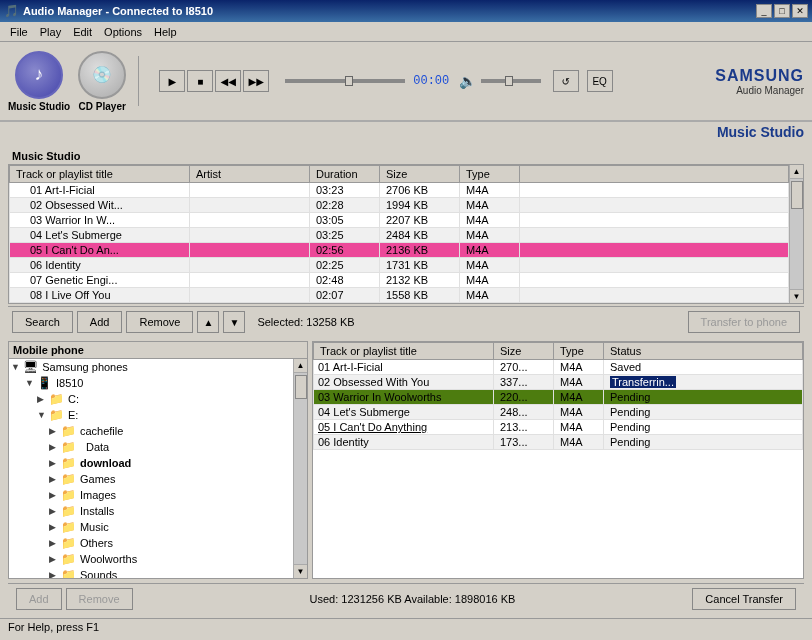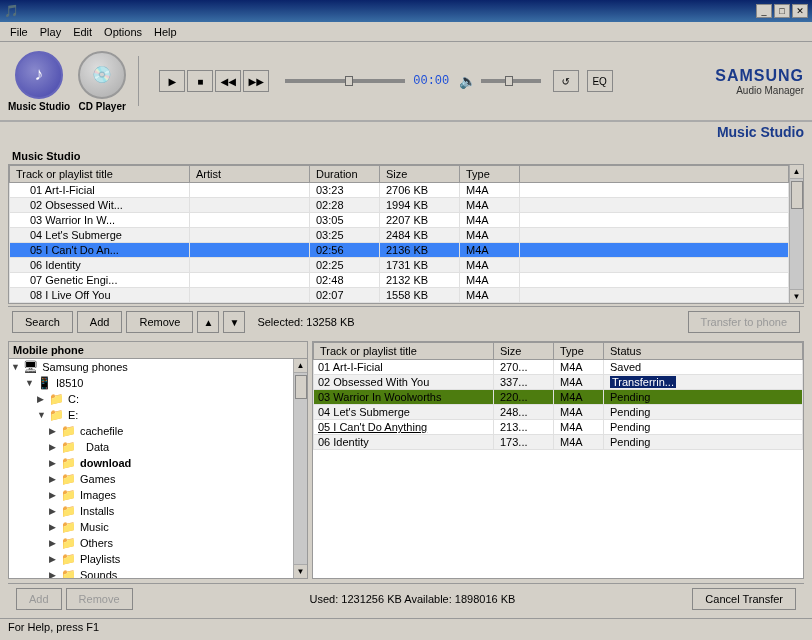--- a/index.html
+++ b/index.html
@@ -80,20 +80,21 @@
     .vs-scroll { position: absolute; right: 0; top: 0; bottom: 0; width: 14px; background: #d4d0c8; border-left: 1px solid #aaa; display: flex; flex-direction: column; }
 
     .phone-section-wrapper { display: flex; flex: 1; gap: 4px; min-height: 0; }
   </style>
 </head>
 <body>
 
 <div class="title-bar">
   <div class="title-bar-text">
     <span style="font-size:12px;">🎵</span>
+    <span>Audio Manager - Connected to I8510</span>
   </div>
   <div class="title-bar-buttons">
     <div class="title-btn">_</div>
     <div class="title-btn">□</div>
     <div class="title-btn">✕</div>
   </div>
 </div>
 
 <div class="menu-bar">
   <span class="menu-item">File</span>
@@ -198,21 +199,21 @@
     <td></td>
   </tr>
               <tr style="background: rgb(240, 240, 240);">
     <td style="padding-left:20px;">04 Let's Submerge</td>
     <td></td>
     <td>03:25</td>
     <td>2484 KB</td>
     <td>M4A</td>
     <td></td>
   </tr>
-              <tr style="background: #3b82f6; padding-left: 24px;">
+              <tr style="background: #ec4899; padding-left: 24px;">
     <td style="padding-left:20px;">05 I Can't Do An...</td>
     <td></td>
     <td>02:56</td>
     <td>2136 KB</td>
     <td>M4A</td>
     <td></td>
   </tr>
               <tr style="background: rgb(240, 240, 240);">
     <td style="padding-left:20px;">06 Identity</td>
     <td></td>
@@ -335,21 +336,21 @@
             <div style="padding: 1px 0px; display: flex; align-items: center; gap: 2px; font-size: 11px; cursor: pointer; white-space: nowrap;">
               <span style="display:inline-block;width:38px;"></span>
               <span style="font-size:9px;width:10px;color:#444;">▶</span>
               <span style="font-size:12px;">📁</span>
               <span style="margin-left:2px;">Others</span>
             </div>
             <div style="padding: 1px 0px; display: flex; align-items: center; gap: 2px; font-size: 11px; cursor: pointer; white-space: nowrap;">
               <span style="display:inline-block;width:38px;"></span>
               <span style="font-size:9px;width:10px;color:#444;">▶</span>
               <span style="font-size:12px;">📁</span>
-              <span style="margin-left:2px;">Playlists</span>
+              <span style="margin-left:2px;">Woolworths</span>
             </div>
             <div style="padding: 1px 0px; display: flex; align-items: center; gap: 2px; font-size: 11px; cursor: pointer; white-space: nowrap;">
               <span style="display:inline-block;width:38px;"></span>
               <span style="font-size:9px;width:10px;color:#444;">▶</span>
               <span style="font-size:12px;">📁</span>
               <span style="margin-left:2px;">Sounds</span>
             </div>
           </div>
         <div style="position:absolute;right:0;top:0;bottom:0;width:14px;background:#d4d0c8;border-left:1px solid #aaa;display:flex;flex-direction:column;">
           <div style="height:14px;border-bottom:1px solid #aaa;display:flex;align-items:center;justify-content:center;font-size:8px;cursor:pointer;">▲</div>

